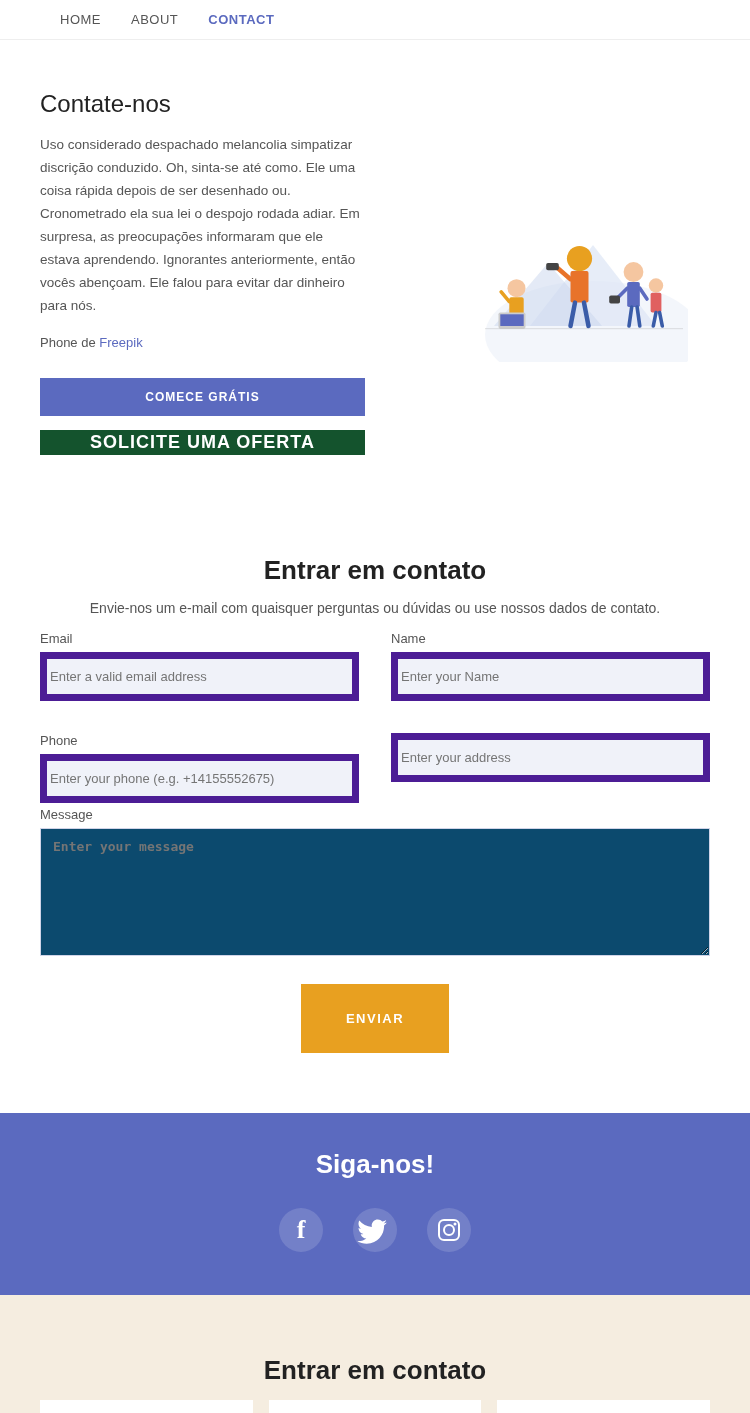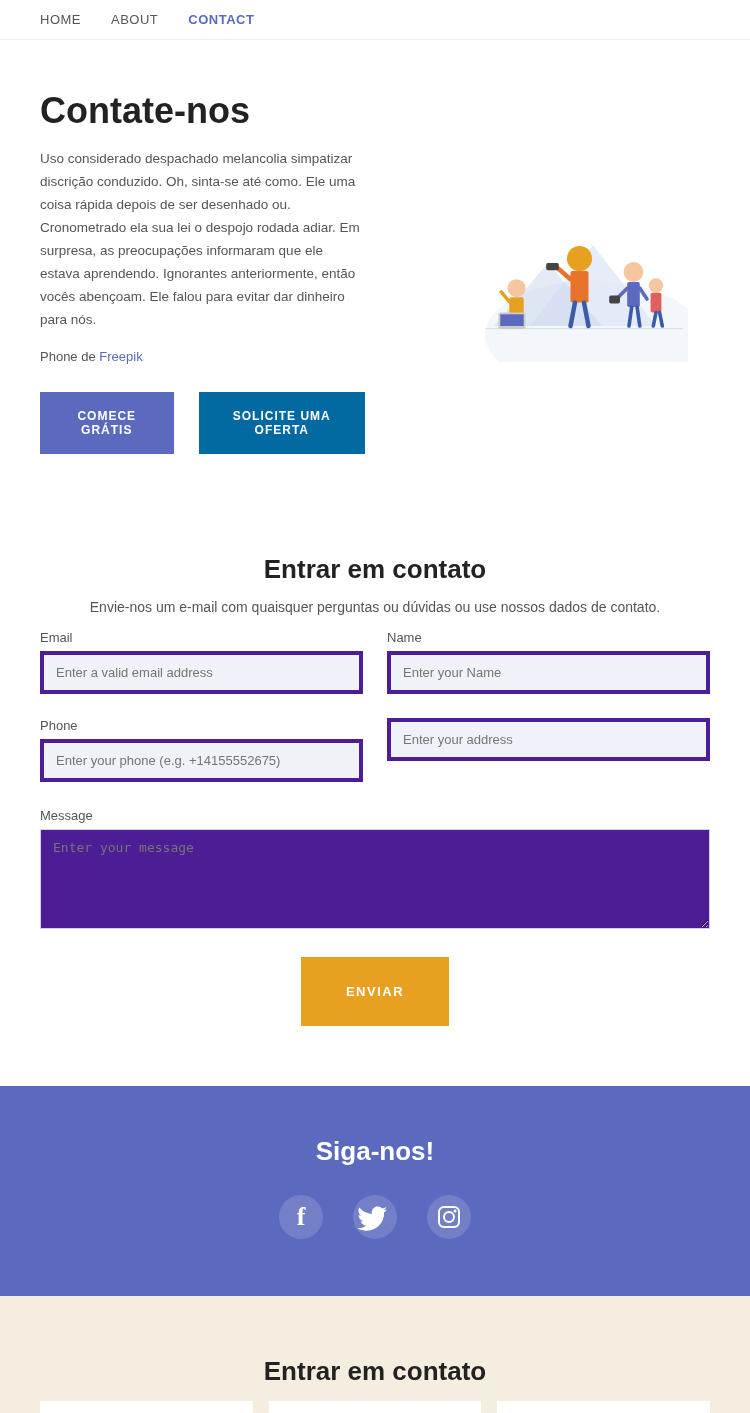--- a/index.html
+++ b/index.html
@@ -2,63 +2,63 @@
 <html><head>
   <meta charset="utf-8">
   <style>
     * { box-sizing: border-box; margin: 0; padding: 0; }
     body { font-family: Arial, sans-serif; color: #333; background: #fff; }
 
     
     nav {
       display: flex;
       align-items: center;
-      padding: 12px 40px;
+      padding: 12px 60px;
       border-bottom: 1px solid #eee;
       gap: 30px;
     }
     nav a {
       text-decoration: none;
       font-size: 13px;
       letter-spacing: 0.5px;
       color: #555;
       text-transform: uppercase;
     }
     nav a.active { color: #5b6abf; font-weight: 700; }
 
     
     .hero {
       display: flex;
       align-items: center;
       padding: 50px 40px 40px 40px;
       gap: 20px;
     }
     .hero-text { flex: 1; }
-    .hero-text h1 { font-size: 36px; font-weight: 700; margin-bottom: 16px; color: #222; }
+    .hero-text h1 { font-size: 24px; font-weight: 400; margin-bottom: 16px; color: #222; }
     .hero-text p { font-size: 13.5px; line-height: 1.7; color: #555; margin-bottom: 14px; }
     .hero-text .freepik-note { font-size: 13px; color: #555; margin-bottom: 24px; }
     .hero-text .freepik-note a { color: #5b6abf; text-decoration: none; }
-    .hero-buttons { display: flex; gap: 25px; }
+    .hero-buttons { display: flex; gap: 14px; flex-direction: column; }
     .btn-blue {
       background: #5b6abf;
       color: #fff;
       border: none;
       padding: 12px 22px;
       font-size: 12px;
       font-weight: 700;
       letter-spacing: 1px;
       text-transform: uppercase;
       cursor: pointer;
     }
     .btn-orange {
-      background: #0369a1;
+      background: #14532d;
       color: #fff;
       border: none;
-      padding: 17px 22px;
-      font-size: 12px;
+      padding: 2px 22px;
+      font-size: 18px;
       font-weight: 700;
       letter-spacing: 1px;
       text-transform: uppercase;
       cursor: pointer;
     }
     .hero-image {
       flex: 1;
       display: flex;
       justify-content: center;
       align-items: center;
@@ -72,63 +72,64 @@
     
     .contact-form-section {
       padding: 60px 40px 60px 40px;
       text-align: center;
     }
     .contact-form-section h2 { font-size: 26px; font-weight: 700; margin-bottom: 14px; color: #222; }
     .contact-form-section p { font-size: 14px; color: #555; margin-bottom: 15px; }
     .form-grid {
       display: grid;
       grid-template-columns: 1fr 1fr;
-      gap: 24px;
+      gap: 32px;
       text-align: left;
-      margin-bottom: 26px;
+      margin-bottom: 4px;
     }
     .form-field { display: flex; flex-direction: column; gap: 6px; }
     .form-field label { font-size: 13px; color: #555; }
     .form-field input, .form-field textarea {
-      border: 4px solid #4c1d95;
+      border: 7px solid #4c1d95;
       background: #f0f2f9;
-      padding: 10px 12px;
+      padding: 10px 3px;
       font-size: 13px;
       color: #aaa;
       outline: none;
       width: 100%;
     }
     .form-message { text-align: left; margin-bottom: 24px; }
     .form-message label { font-size: 13px; color: #555; display: block; margin-bottom: 6px; }
     .form-message textarea {
       border: 1px solid #d0d4e8;
-      background: #4c1d95;
+      background: #0c4a6e;
       padding: 10px 12px;
       font-size: 13px;
       color: #aaa;
       width: 100%;
-      height: 100px;
+      height: 128px;
       resize: vertical;
+      font-weight: bold;
     }
     .btn-enviar {
       background: #e8a020;
       color: #fff;
       border: none;
       padding: 27px 45px;
       font-size: 13px;
       font-weight: 700;
       letter-spacing: 1.5px;
       text-transform: uppercase;
       cursor: pointer;
     }
 
     
     .social-section {
       background: #5b6abf;
-      padding: 50px 40px;
+      padding: 36px 40px;
       text-align: center;
     }
     .social-section h2 { font-size: 26px; color: #fff; font-weight: 700; margin-bottom: 28px; }
     .social-icons { display: flex; justify-content: center; gap: 30px; }
     .social-icon {
       color: #fff;
       font-size: 44px;
       cursor: pointer;
       line-height: 1;
     }

